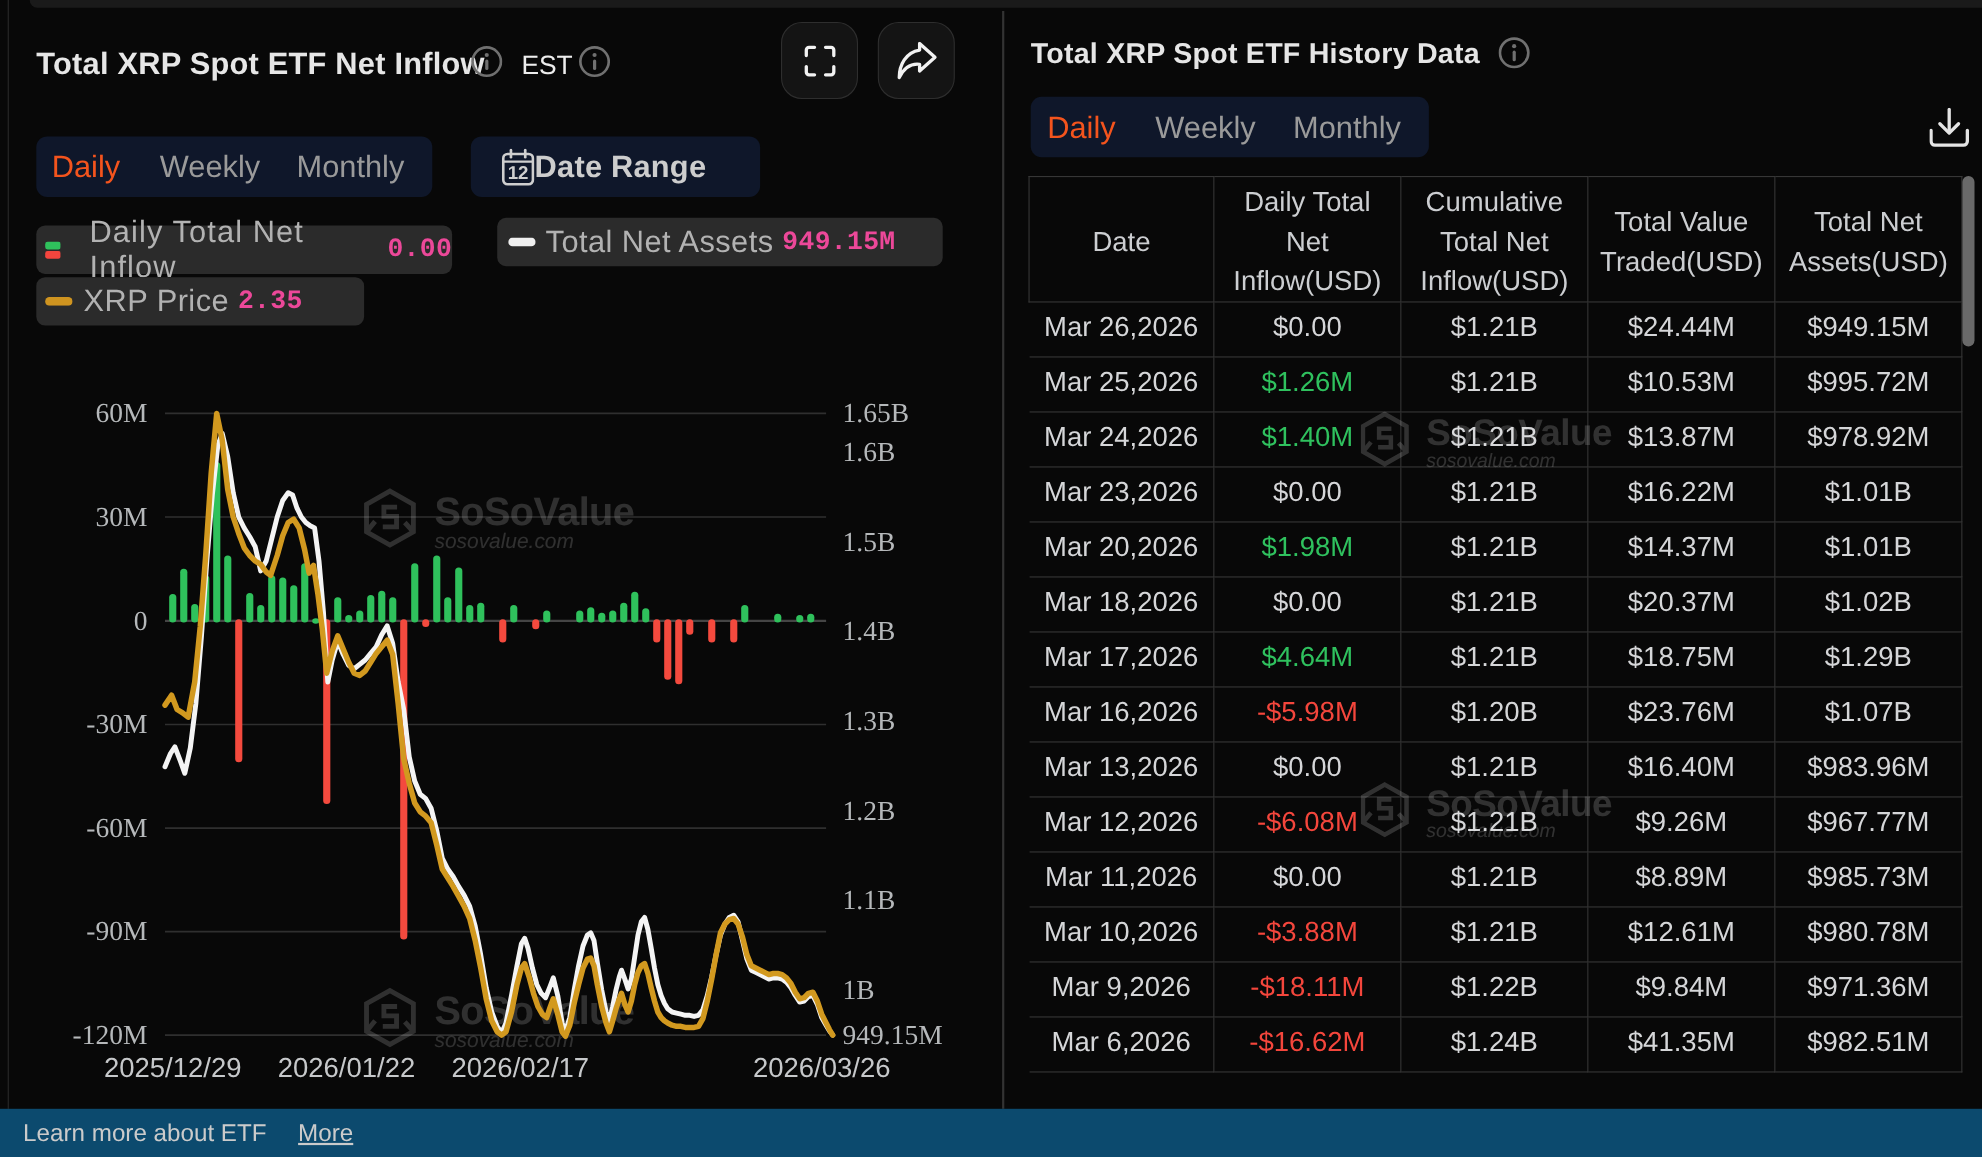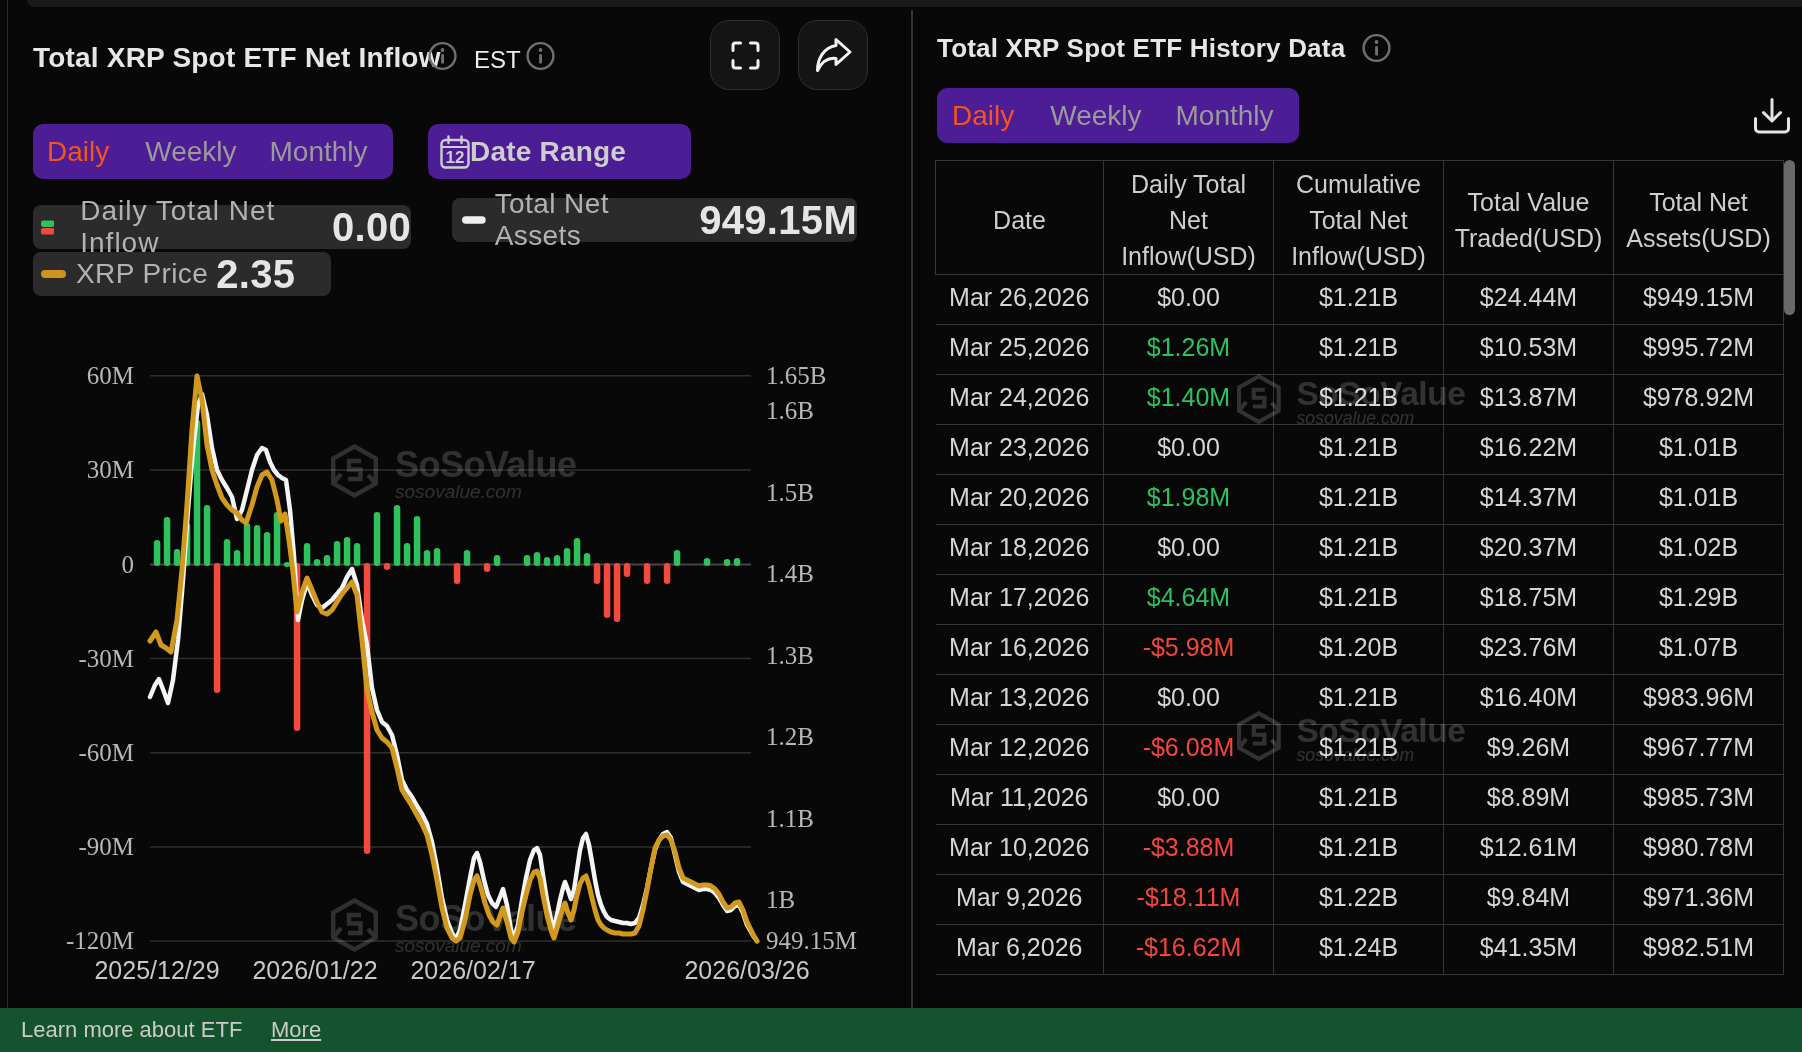--- a/index.html
+++ b/index.html
@@ -3,35 +3,35 @@
 <meta charset="utf-8">
 <style>
 * { margin:0; padding:0; box-sizing:border-box; }
 html,body { width:1802px; height:1052px; background:#080808; overflow:hidden;
   font-family:"Liberation Sans", sans-serif; position:relative; }
 .abs { position:absolute; }
 
 #topbar { left:27px; top:0; right:0; height:7px; background:#1a1a1a; border-bottom-left-radius:9px; }
 #leftline { left:7px; top:0; width:1px; height:1008px; background:#2a2a2a; }
 #divider { left:911px; top:10px; width:2px; height:998px; background:#333; }
-#footer { left:0; right:0; top:1008px; height:44px; background:#14532d; z-index:50;text-align:right; }
+#footer { left:0; right:0; top:1008px; height:44px; background:#0c4a6e; z-index:50;text-align:right; }
 #footer span { position:absolute; top:9px; font-size:22px; color:#cbcbcb; }
 
 h1 { font-size:28px; font-weight:bold; color:#e6e6e6; letter-spacing:0.2px; }
 
 .btn { width:70px; height:70px; background:#141414; border:1.5px solid #2e2e2e; border-radius:19px;
   display:flex; align-items:center; justify-content:center; }
 
-.tabs { background:#4c1d95; border-radius:10px; height:55px; display:flex; align-items:center;
+.tabs { background:#0f172a; border-radius:10px; height:55px; display:flex; align-items:center;
   font-size:28px; color:#9a9a9a; }
 .tabs .on { color:#f4541d; }
 
 .chip { background:#2b2b2b; border-radius:8px; height:44px; display:flex; align-items:center;
   font-size:28px; color:#b2b2b2; letter-spacing:0.4px; }
-.chip b { color:#e5e5e5; font-size:40px; letter-spacing:0.3px; }
+.chip b { color:#ec4899; font-size:24px; letter-spacing:0.3px;font-family:Liberation Mono, monospace; }
 
 table { border-collapse:collapse; table-layout:fixed; width:848px;
   font-size:25px; color:#d5d6d8; text-align:center; }
 th { font-weight:normal; color:#ccced1; border:1.5px solid #363636; height:114px; line-height:36px; font-size:25px; padding-top:5px; }
 td { border:1.5px solid #363636; height:50px; padding-bottom:5px; }
 table tr td:first-child { border-left:none; }
 td.pos { color:#2fc15e; }
 td.neg { color:#f4463c; }
 
 .ttl2 { font-size:26px; font-weight:bold; color:#e6e6e6; letter-spacing:0.2px; }
@@ -67,21 +67,21 @@
       <path d="M21 7.5 V1.5 L35 14 L21 26.5 V20.5 C13 19.5 7 23.5 2.5 32.5 C2.5 21 8.5 9.5 21 7.5 Z"></path>
     </svg>
   </div>
 
 <div class="abs tabs" style="left:33px; top:124px; width:360px;">
   <span class="on" style="margin-left:14px;">Daily</span>
   <span style="margin-left:36px;">Weekly</span>
   <span style="margin-left:33px;">Monthly</span>
 </div>
 <div class="abs tabs" style="left:428px; top:124px; width:263px;">
-  <span style="margin-left:12px; display:flex; align-items:center;">
+  <span style="margin-left:28px; display:flex; align-items:center;">
       <svg width="30" height="34" viewBox="0 0 30 34">
         <rect x="1.5" y="5" width="27" height="27.5" rx="4" fill="none" stroke="#cfcfcf" stroke-width="2.4"></rect>
         <line x1="1.5" y1="12" x2="28.5" y2="12" stroke="#cfcfcf" stroke-width="2"></line>
         <line x1="8.5" y1="1.5" x2="8.5" y2="8" stroke="#cfcfcf" stroke-width="2.4" stroke-linecap="round"></line>
         <line x1="21.5" y1="1.5" x2="21.5" y2="8" stroke="#cfcfcf" stroke-width="2.4" stroke-linecap="round"></line>
         <text x="15" y="28" text-anchor="middle" font-family="Liberation Sans, sans-serif" font-size="17" font-weight="bold" fill="#cfcfcf">12</text>
       </svg>
     </span>
   <span style="font-weight:bold; color:#cdcdcd; font-size:28px; letter-spacing:0.2px;">Date Range</span>
 </div>

